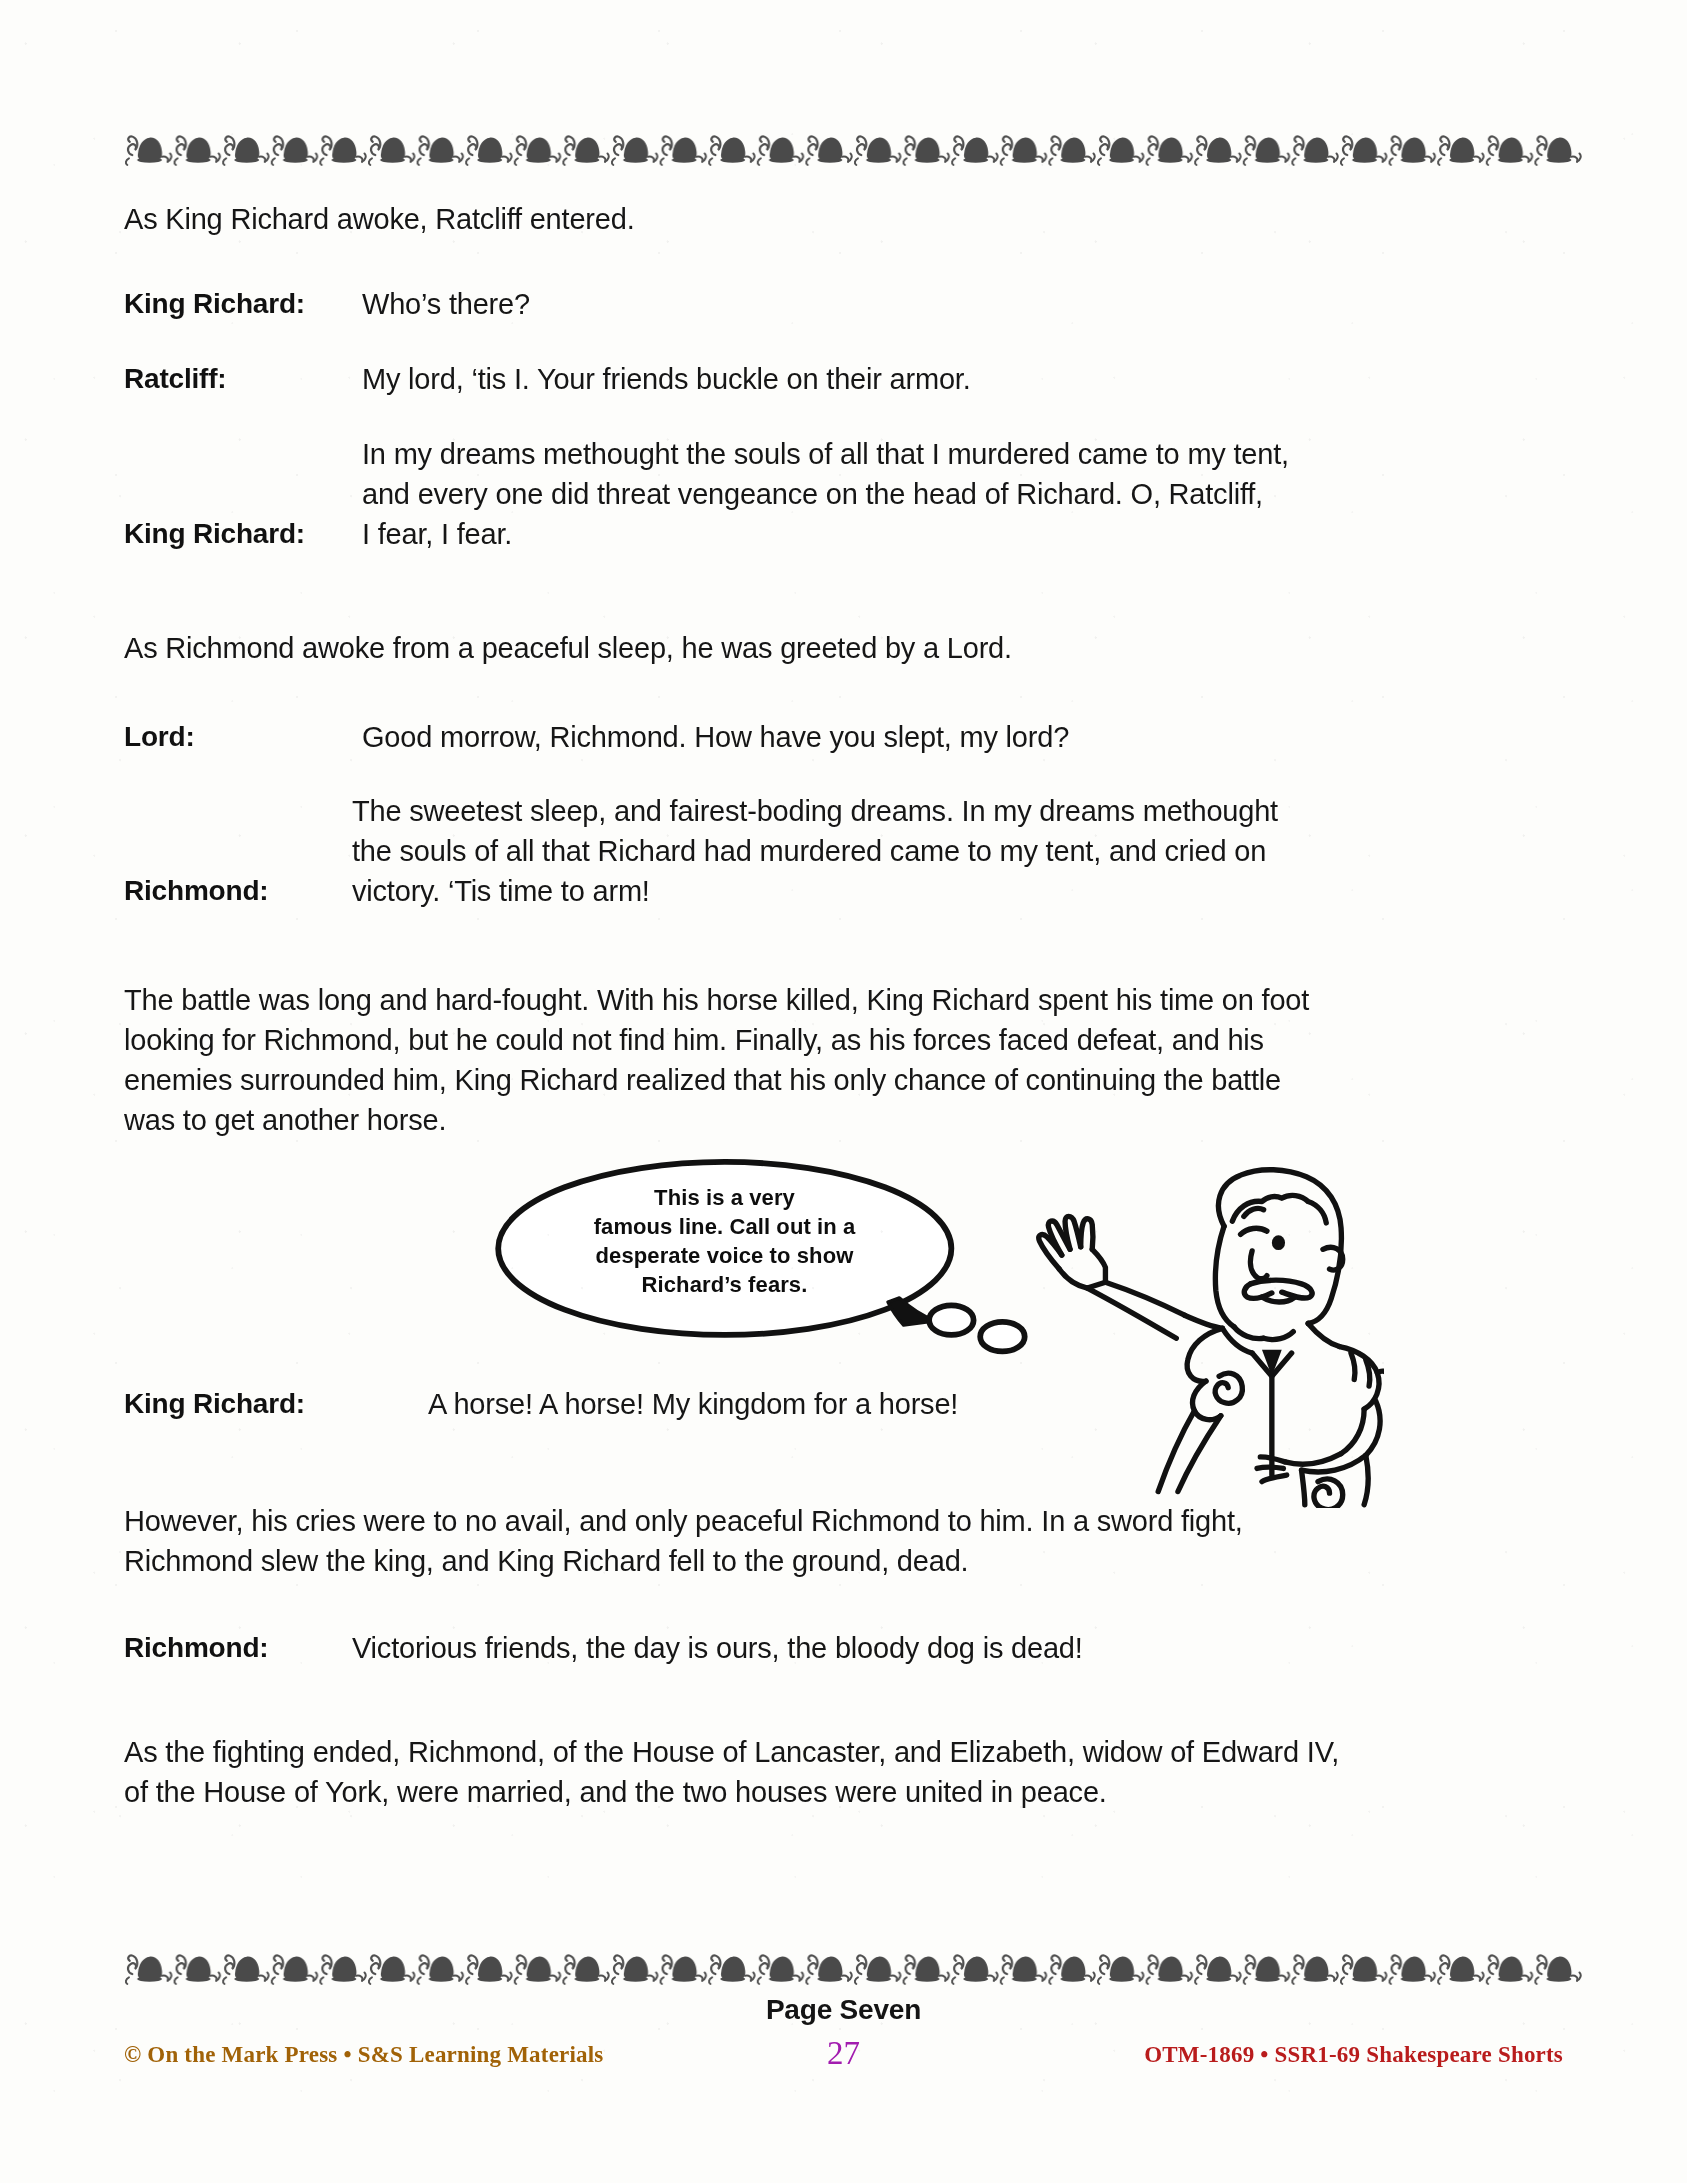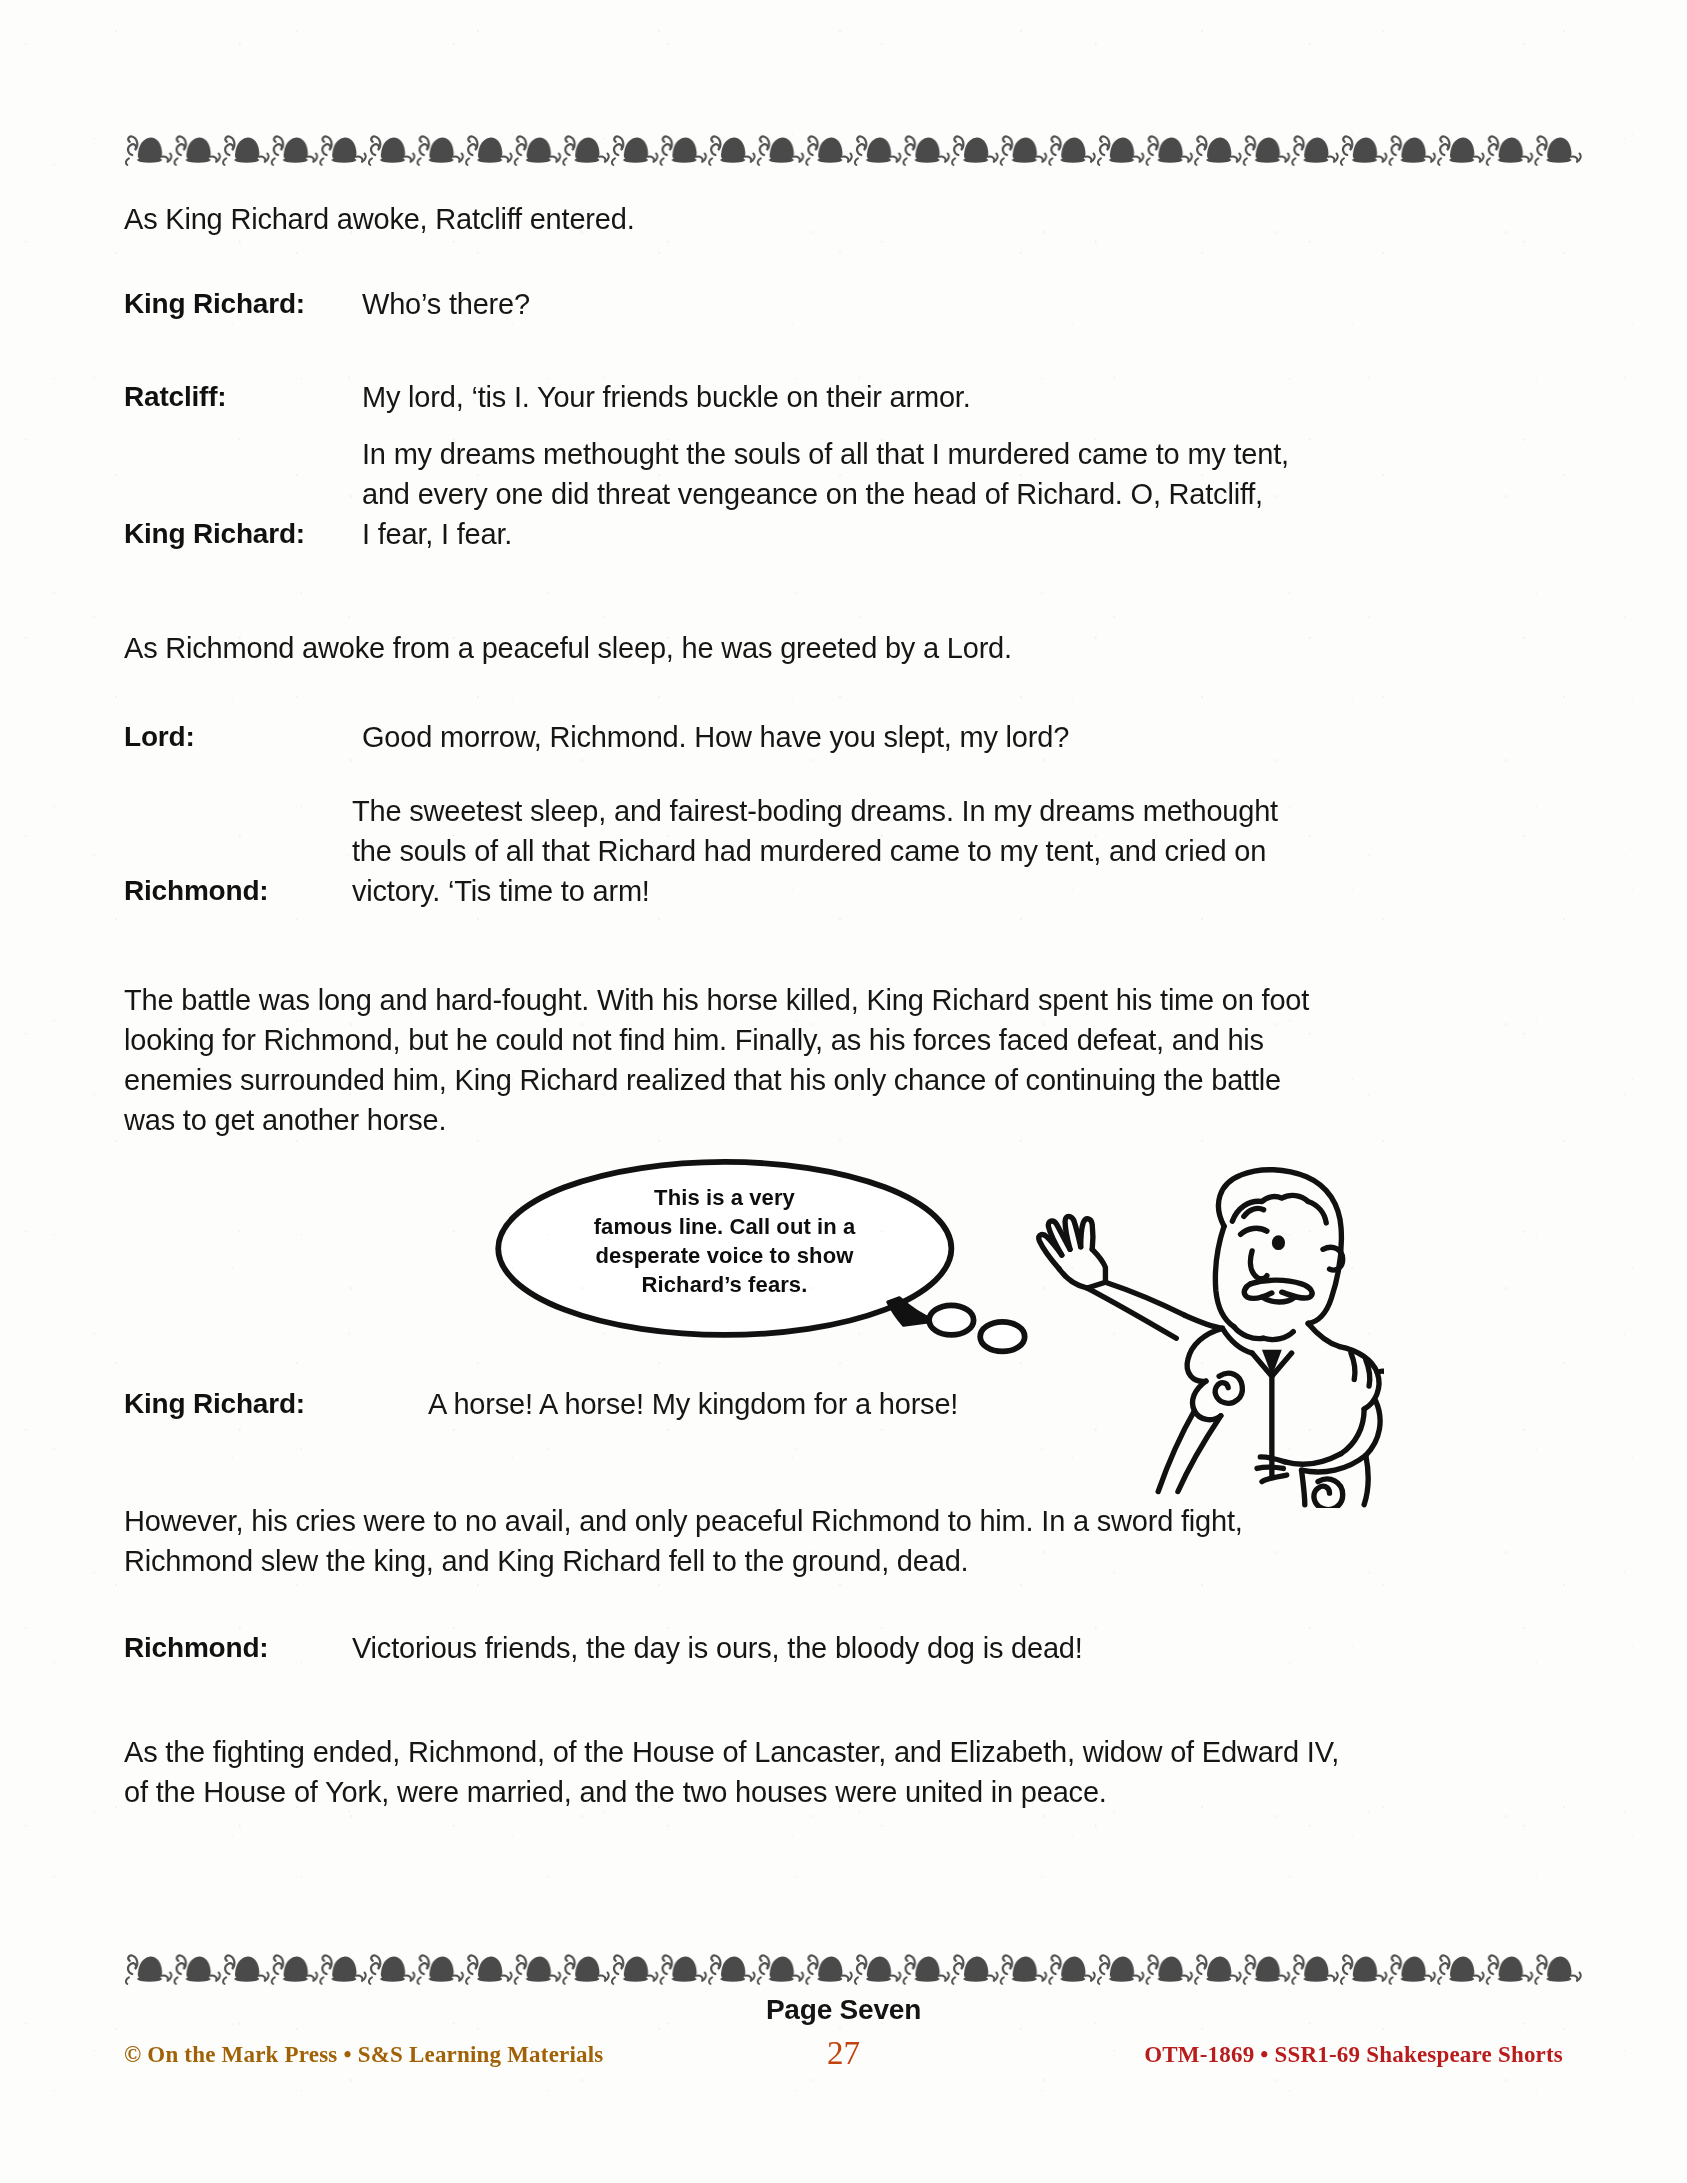--- a/index.html
+++ b/index.html
@@ -113,21 +113,21 @@
     color: #141414;
   }
   .page-number {
     position: absolute;
     left: 0;
     top: 2035px;
     width: 1687px;
     text-align: center;
     font-family: "Liberation Serif", serif;
     font-size: 33px;
-    color: #c2410c;
+    color: #a21caf;
   }
   .footer-left {
     position: absolute;
     left: 124px;
     top: 2042px;
     font-family: "Liberation Serif", serif;
     font-weight: bold;
     font-size: 23px;
     color: #a16207;
     letter-spacing: 0.2px;
@@ -171,21 +171,21 @@
 
   <div class="narration" style="left:124px; top:191px;">As King Richard awoke, Ratcliff entered.</div>
 
   <div class="dialogue" style="left:124px; top:284px;">
     <div class="speaker" style="width:202px;">King Richard:</div>
     <div class="speech">
       <div>Who’s there?</div>
     </div>
   </div>
 
-  <div class="dialogue" style="left:124px; top:359px;margin-top:18px;">
+  <div class="dialogue" style="left:124px; top:359px;">
     <div class="speaker" style="width:202px;">Ratcliff:</div>
     <div class="speech">
       <div>My lord, ‘tis I.  Your friends buckle on their armor.</div>
     </div>
   </div>
 
   <div class="dialogue" style="left:124px; top:434px;">
     <div class="speaker" style="width:202px;">King Richard:</div>
     <div class="speech">
       <div>In my dreams methought the souls of all that I murdered came to my tent,</div>

